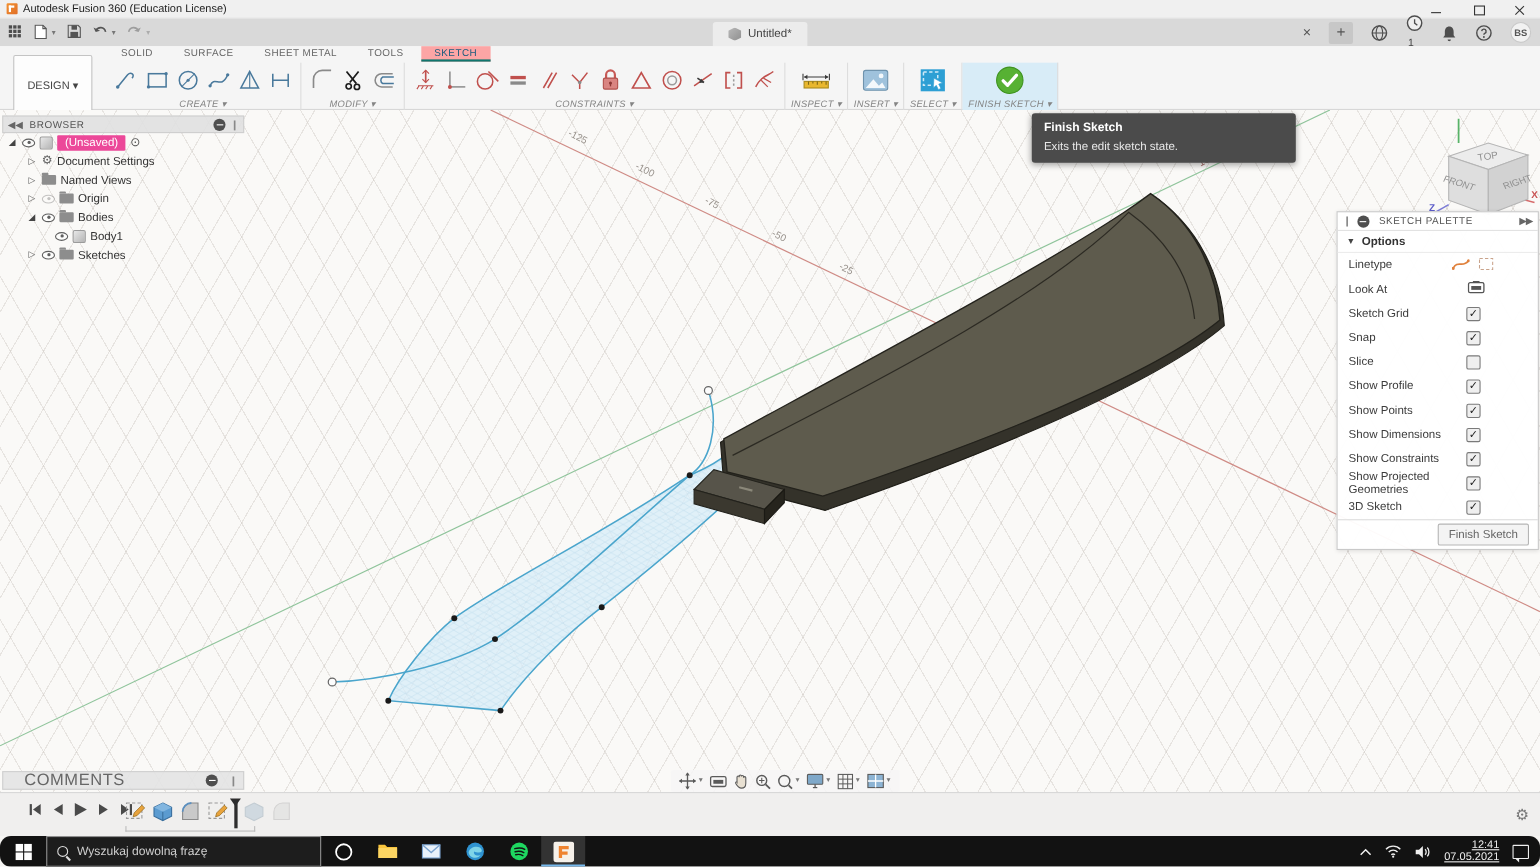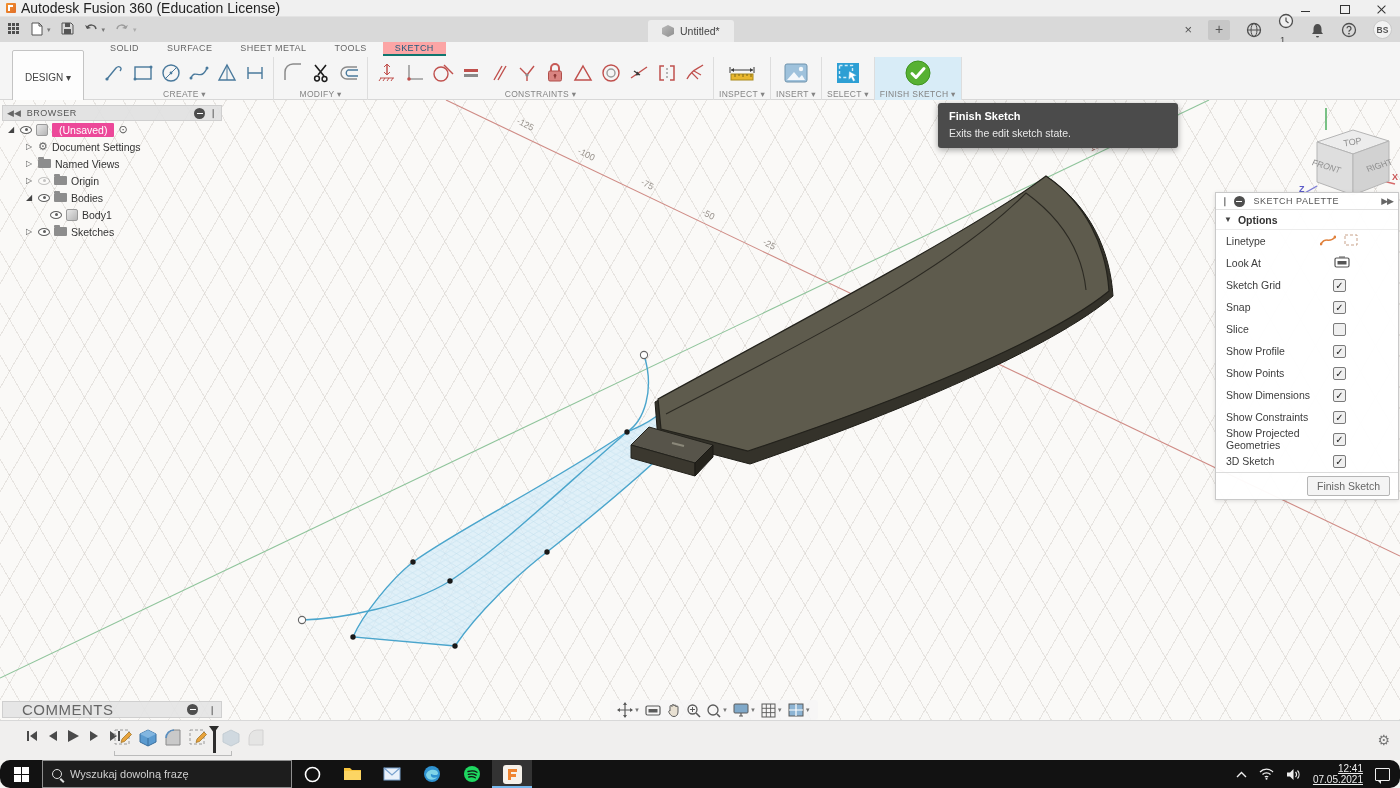--- a/index.html
+++ b/index.html
@@ -5,21 +5,21 @@
   * { margin:0; padding:0; box-sizing:border-box; }
   html,body { width:1400px; height:788px; overflow:hidden; }
   body { font-family:"Liberation Sans", sans-serif; }
   .screen { position:relative; width:1400px; height:788px; background:#f5f4f2; overflow:hidden; }
 
   
   .titlebar { position:absolute; left:0; top:0; width:1400px; height:17px; background:#f0f0f0; display:flex; align-items:center; border-bottom:1px solid #e3e3e3;}
   .fusion-fav { width:10px; height:10px; margin:0 5px 0 6px; background:linear-gradient(135deg,#f29130,#e06e28); border-radius:1px; position:relative;}
   .fusion-fav::before{content:""; position:absolute; left:2px; top:2px; width:5px; height:2px; background:#fff;}
   .fusion-fav::after{content:""; position:absolute; left:2px; top:2px; width:2px; height:6px; background:#fff;}
-  .win-title { font-size:14px; color:#222; }
+  .win-title { font-size:10px; color:#222; }
   .win-ctrls { position:absolute; right:4px; top:0; height:17px; display:flex; align-items:center; gap:26px; padding-right:8px;}
   .wc { width:12px; height:12px; position:relative; cursor:pointer;}
   .wc-min::before{content:""; position:absolute; left:1px; top:8px; width:9px; height:1px; background:#333;}
   .wc-res::before{content:""; position:absolute; left:2px; top:2px; width:8px; height:7px; border:1px solid #333;}
   .wc-close::before,.wc-close::after{content:""; position:absolute; left:5px; top:1px; width:1px; height:11px; background:#333;}
   .wc-close::before{transform:rotate(45deg);} .wc-close::after{transform:rotate(-45deg);}
 
   
   .tabbar { position:absolute; left:0; top:17px; width:1400px; height:25px; background:#d9d9d9; display:flex; align-items:center;}
   .qa { display:flex; align-items:center; gap:10px; padding-left:8px;}
@@ -36,21 +36,21 @@
   .ticon svg{ display:block;}
   .job-badge { font-size:9.5px; color:#444; margin-left:2px;}
   .avatar { width:19px; height:19px; border-radius:50%; background:#f2f2f2; border:1px solid #c9c9c9; font-size:8.5px; color:#555; display:flex; align-items:center; justify-content:center; font-weight:bold;}
 
   
   .ribbon { position:absolute; left:0; top:42px; width:1400px; height:58px; background:#f5f5f5; border-bottom:1px solid #d7d7d7;}
   .design-btn { position:absolute; left:12px; top:8px; width:72px; height:55px; background:#fdfdfd; border:1px solid #c4c4c4; border-radius:2px; font-size:10px; color:#444; display:flex; align-items:center; justify-content:center; cursor:pointer;}
   .rtabs { position:absolute; left:98px; top:0px; height:14px; display:flex; gap:4px;}
   .rtab { padding:1px 12px; font-size:9px; color:#666; letter-spacing:.4px; cursor:pointer;}
   .rtab.active { background:#fca5a5; color:#1d5c7e; border-bottom:2px solid #0f766e; font-weight:normal;}
-  .rgroups { position:absolute; left:96px; top:15px; height:44px; display:flex;}
+  .rgroups { position:absolute; left:96px; top:15px; height:44px; display:flex;font-style:italic;}
   .rgroup { display:flex; flex-direction:column; border-right:1px solid #ddd; padding:0 5px;}
   .rgroup.hl { background:#d8ecf7; }
   .ricons { flex:1; display:flex; align-items:center; gap:1px;}
   .rlabel { height:12px; text-align:center; font-size:8.5px; color:#848484; letter-spacing:.3px; white-space:nowrap;}
   .ric { width:27px; height:28px; display:flex; align-items:center; justify-content:center; cursor:pointer; border-radius:2px;}
   .ric svg{ display:block;}
   .bigic { width:34px; height:32px;}
 
   
   .canvas { position:absolute; left:0; top:100px; width:1400px; height:620px; overflow:hidden;}

